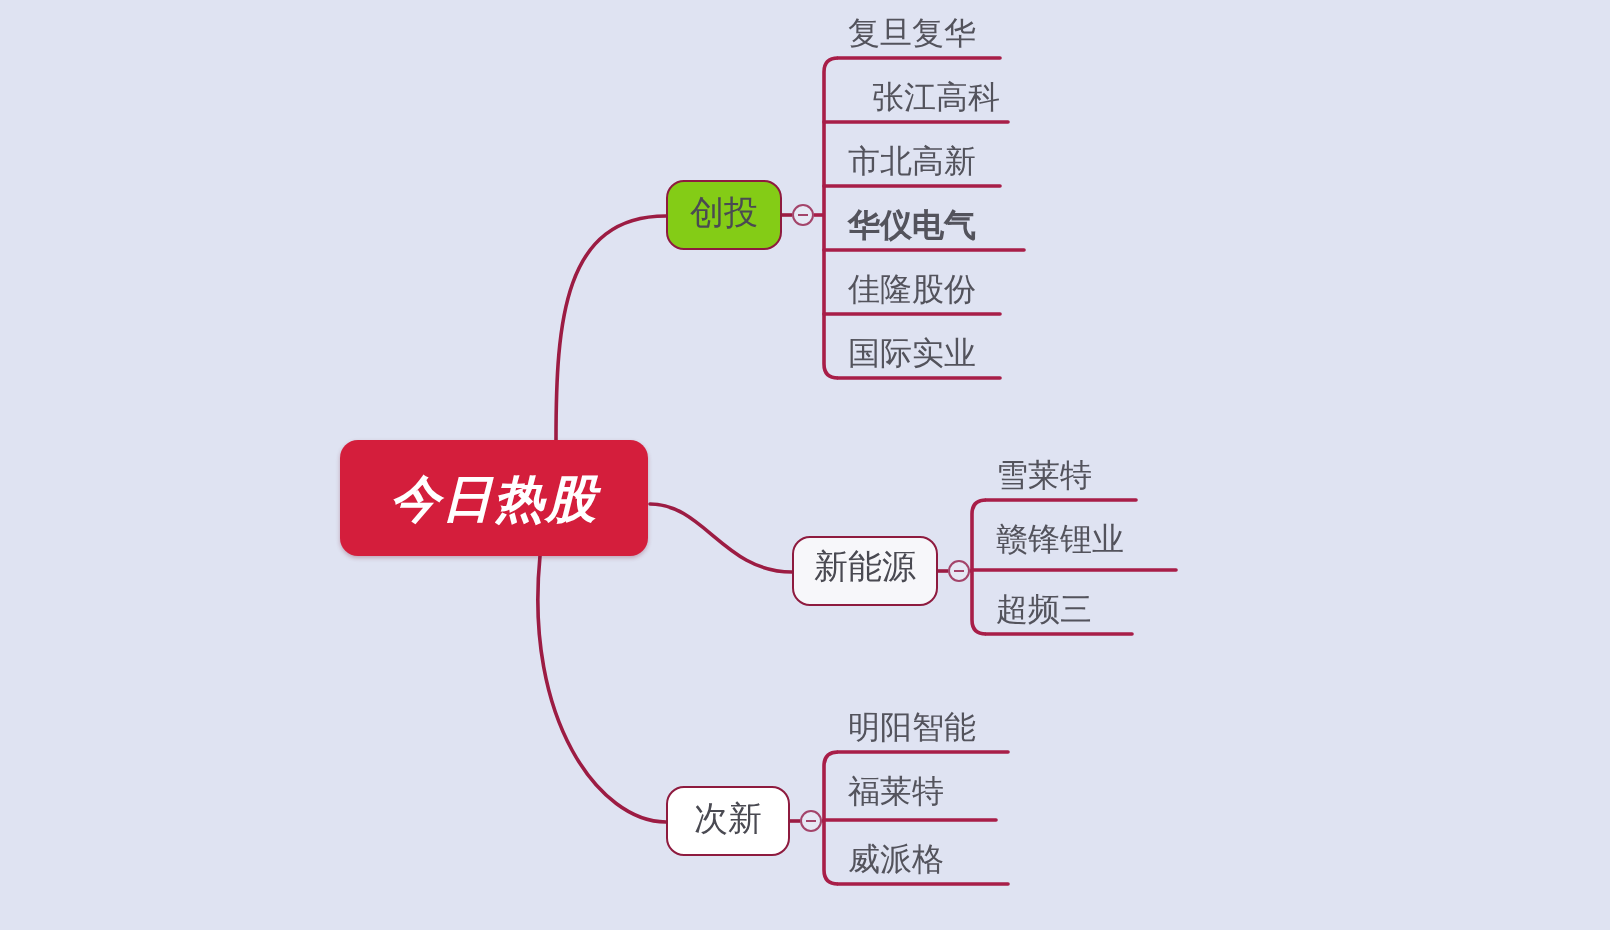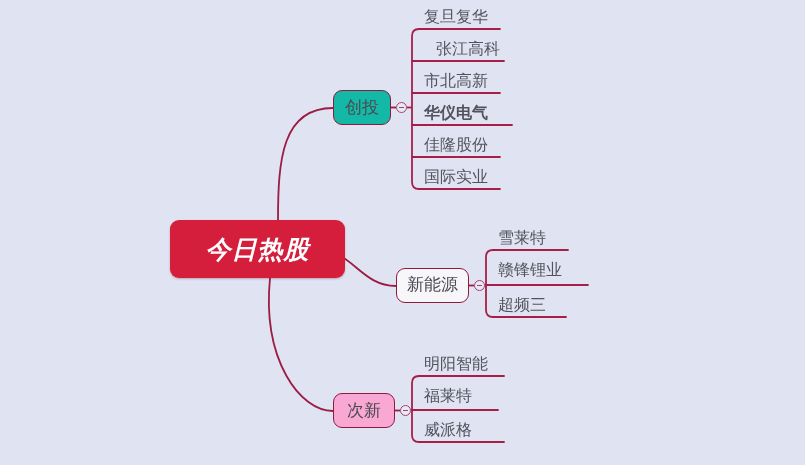--- a/index.html
+++ b/index.html
@@ -133,42 +133,42 @@
       <line x1="395" y1="410.5" x2="400" y2="410.5" stroke="#9c1c43" stroke-width="1.8"></line>
       <line x1="411" y1="410.5" x2="412" y2="410.5" stroke="#a81e48" stroke-width="1.8"></line>
       <path d="M 419 376 Q 412 376 412 383 L 412 435 Q 412 442 419 442" fill="none" stroke="#a81e48" stroke-width="1.8"></path>
       <line x1="419" y1="376" x2="504" y2="376" stroke="#a81e48" stroke-width="1.8" stroke-linecap="round"></line>
       <line x1="412" y1="410" x2="498" y2="410" stroke="#a81e48" stroke-width="1.8" stroke-linecap="round"></line>
       <line x1="419" y1="442" x2="504" y2="442" stroke="#a81e48" stroke-width="1.8" stroke-linecap="round"></line>
     </svg>
 
   <div class="node-layer" id="node-layer">
 
-    <div class="root-node" id="root-node" style="left: 170px; top: 220px; width: 175px; height: 58px; background: rgb(212, 30, 60);">
+    <div class="root-node" id="root-node" style="left: 170px; top: 220px; width: 154px; height: 58px; background: rgb(212, 30, 60);">
       <span class="root-label">今日热股</span>
     </div>
 
-  <div class="branch-node" style="left: 333px; top: 90px; width: 58px; height: 35px; border-color: rgb(142, 27, 63); background: #14b8a6;">
+  <div class="branch-node" style="left: 333px; top: 90px; width: 58px; height: 35px; border-color: rgb(142, 27, 63); background: #84cc16;">
         <span class="branch-label" style="color: rgb(74, 74, 82);">创投</span>
       </div>
       <div class="toggle" style="left: 396px; top: 102px; border-color: rgb(163, 68, 106);"></div>
       <div class="leaf-label" style="left: 424px; top: 9px; color: rgb(83, 83, 92);">复旦复华</div>
       <div class="leaf-label" style="left: 424px; top: 41px; color: rgb(83, 83, 92); margin-left: 12px;">张江高科</div>
       <div class="leaf-label" style="left: 424px; top: 73px; color: rgb(83, 83, 92);">市北高新</div>
       <div class="leaf-label" style="left: 424px; top: 105px; color: rgb(83, 83, 92); font-weight: bold;">华仪电气</div>
       <div class="leaf-label" style="left: 424px; top: 137px; color: rgb(83, 83, 92);">佳隆股份</div>
       <div class="leaf-label" style="left: 424px; top: 169px; color: rgb(83, 83, 92);">国际实业</div>
       <div class="branch-node" style="left: 396px; top: 268px; width: 73px; height: 35px; border-color: rgb(142, 27, 63); background: rgb(247, 247, 250); font-family: Liberation Mono, monospace;">
         <span class="branch-label" style="color: rgb(74, 74, 82);">新能源</span>
       </div>
       <div class="toggle" style="left: 474px; top: 280px; border-color: rgb(163, 68, 106);"></div>
       <div class="leaf-label" style="left: 498px; top: 230px; color: rgb(83, 83, 92);">雪莱特</div>
       <div class="leaf-label" style="left: 498px; top: 262px; color: rgb(83, 83, 92); text-align: center;">赣锋锂业</div>
       <div class="leaf-label" style="left: 498px; top: 297px; color: rgb(83, 83, 92);">超频三</div>
-      <div class="branch-node" style="left: 333px; top: 393px; width: 62px; height: 35px; border-color: rgb(142, 27, 63); background: #f9a8d4;">
+      <div class="branch-node" style="left: 333px; top: 393px; width: 62px; height: 35px; border-color: rgb(142, 27, 63); background: #ffffff;">
         <span class="branch-label" style="color: rgb(74, 74, 82);">次新</span>
       </div>
       <div class="toggle" style="left: 400px; top: 405px; border-color: rgb(163, 68, 106);"></div>
       <div class="leaf-label" style="left: 424px; top: 356px; color: rgb(83, 83, 92);">明阳智能</div>
       <div class="leaf-label" style="left: 424px; top: 388px; color: rgb(83, 83, 92);">福莱特</div>
       <div class="leaf-label" style="left: 424px; top: 422px; color: rgb(83, 83, 92);">威派格</div>
     </div>
 </div>
 
 </body></html>

